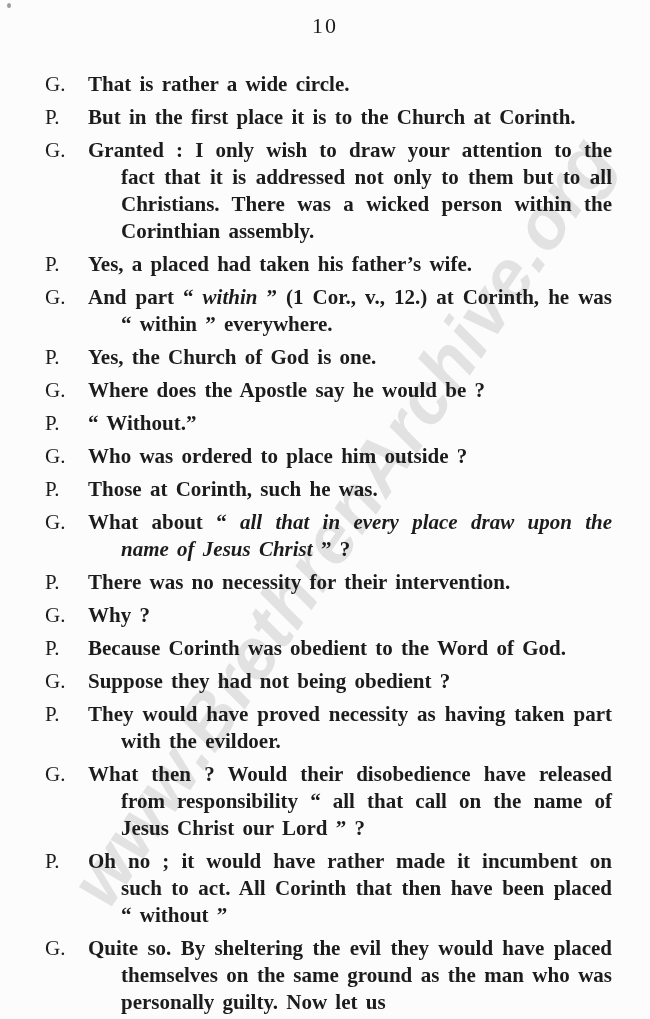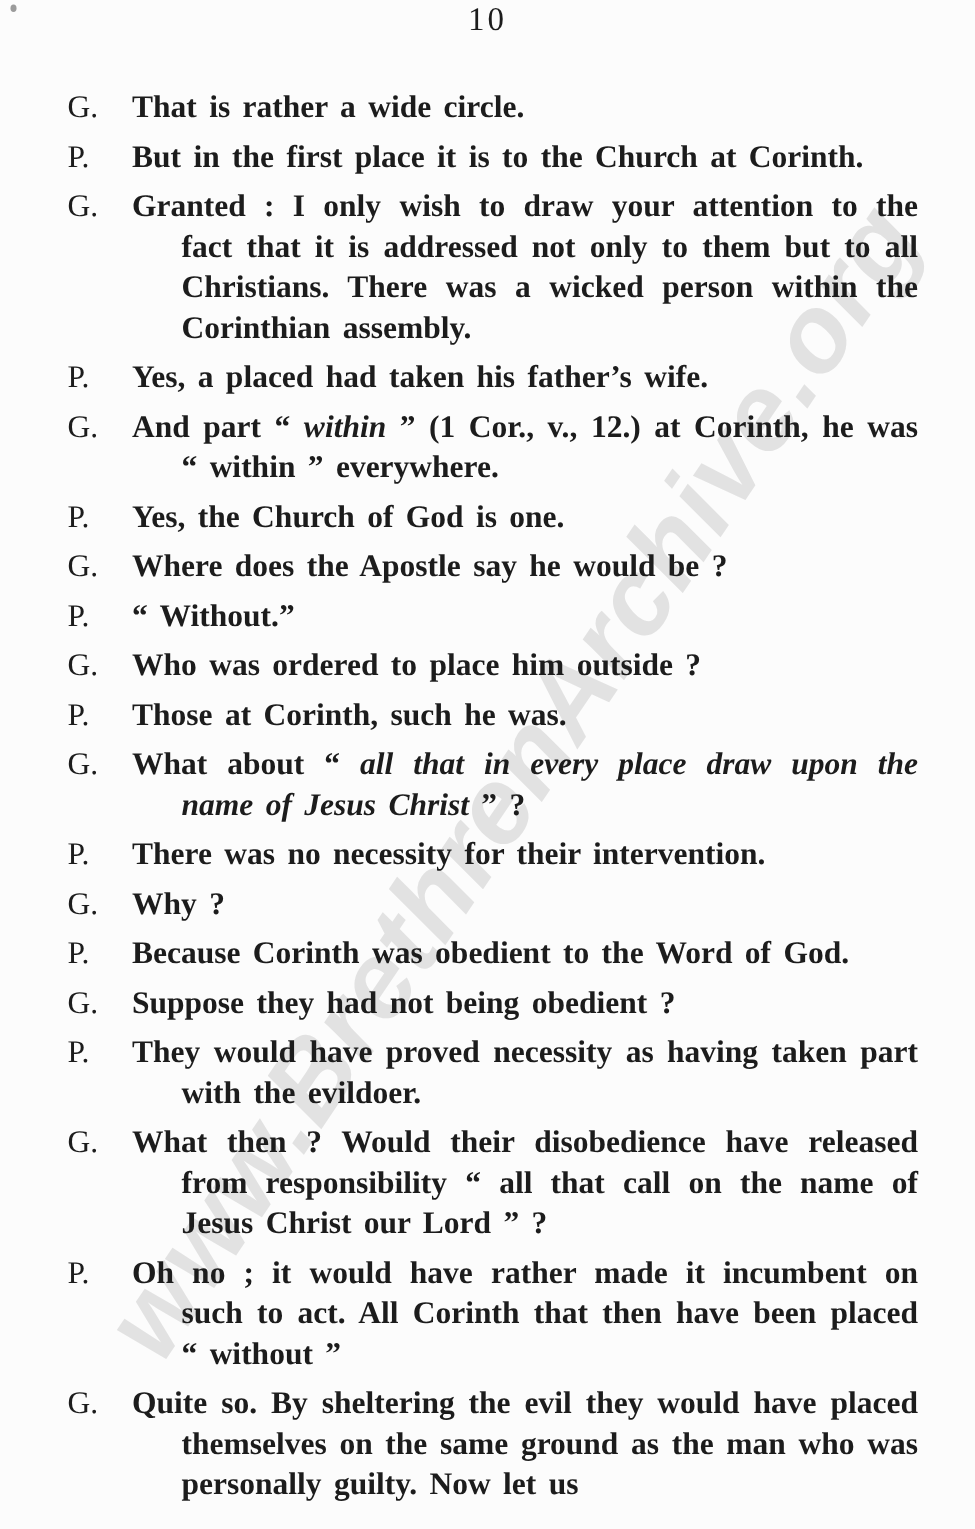--- a/index.html
+++ b/index.html
@@ -42,20 +42,21 @@
     height: 5px;
     background: #4a4a4a;
     border-radius: 50%;
     opacity: 0.55;
     z-index: 2;
   }
   .page-number {
     position: relative;
     z-index: 1;
     margin: 0;
+    padding-top: 13px;
     height: 28px;
     text-align: center;
     font-size: 22px;
     letter-spacing: 2px;
   }
   .dialogue {
     position: relative;
     z-index: 1;
     margin-top: 30px;
     padding-left: 45px;

